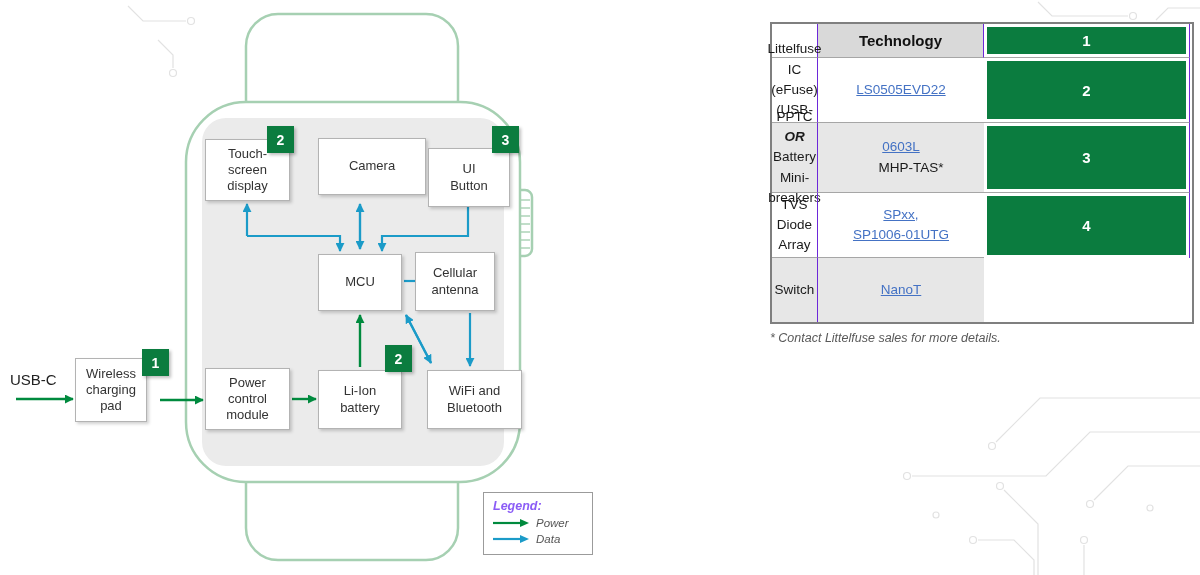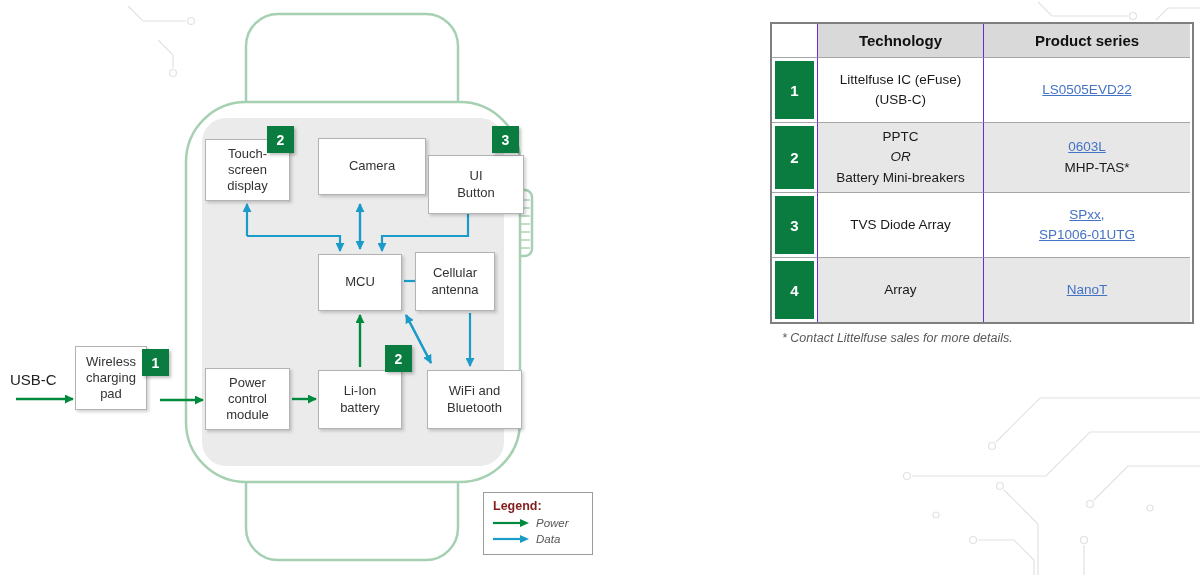--- a/index.html
+++ b/index.html
@@ -24,21 +24,21 @@
     background:#0B7C3F; color:#fff; font-weight:bold; font-size:14px;
     display:flex; align-items:center; justify-content:center;
     box-shadow:2px 2px 3px rgba(0,0,0,0.25);
   }
   .usb-label { position:absolute; left:10px; top:371px; z-index:3; font-size:15px; color:#222; }
 
   .legend {
     position:absolute; left:483px; top:492px; width:110px; z-index:3; box-sizing:border-box;
     background:#fff; border:1px solid #9b9b9b; padding:6px 9px 9px;
   }
-  .legend-title { color:#7f1d1d; font-weight:bold; font-size:12.5px; margin-bottom:4px; }
+  .legend-title { color:#8b5cf6; font-weight:bold; font-style:italic; font-size:12.5px; margin-bottom:4px; }
   .legend-row { display:flex; align-items:center; gap:7px; margin-top:4px; }
   .legend-label { font-style:italic; font-size:11.5px; color:#555; }
 
   .ptable {
     position:absolute; left:770px; top:22px; width:420px; z-index:3; box-sizing:content-box;
     border:2px solid #7f7f7f; background:#fff;
     display:grid;
     grid-template-columns:46px 166px 206px;
     grid-template-rows:34px 65px 70px 65px 64px;
   }
@@ -52,27 +52,27 @@
   .th { background:#d9d9d9; font-weight:bold; font-size:15px; color:#111; }
   .th-corner { background:#ffffff; }
   .tcell-num { padding:3px; background:#fff; flex-direction:row; }
   .num-box {
     flex:1; align-self:stretch; background:#0B7C3F; color:#fff;
     font-weight:bold; font-size:15px;
     display:flex; align-items:center; justify-content:center;
   }
   .stripe { background:#e7e7e7; }
   .tech { font-size:13.5px; color:#1a1a1a; line-height:1.5; }
-  .or-line { font-weight:normal; font-style:italic; }
+  .or-line { font-weight:bold; font-style:italic; }
   .prod { font-size:13.5px; line-height:1.5; }
   .plink { color:#4472C4; text-decoration:underline; cursor:pointer; }
   .pplain { color:#1a1a1a;margin-left:20px; }
   .footnote {
     position:absolute; left:770px; top:331px; z-index:3;
-    font-style:italic; font-size:12.5px; color:#595959;margin-left:12px;
+    font-style:italic; font-size:12.5px; color:#595959;
   }
 </style>
 </head>
 <body>
 
 <svg class="decor" width="1200" height="575">
   <g stroke="#E2E2E2" stroke-width="1.2" fill="none">
     <polyline points="1038,2 1052,16 1128,16"></polyline>
       <circle cx="1133" cy="16" r="3.5"></circle>
     <polyline points="1200,8 1168,8 1156,20"></polyline>
@@ -139,39 +139,39 @@
     <path d="M468,201 V236 H382 V251" marker-end="url(#arrowB)"></path>
     <path d="M404,281 H424" marker-end="url(#arrowB)"></path>
     <path d="M470,313 V366" marker-end="url(#arrowB)"></path>
     <path d="M406,315 L431,363" marker-end="url(#arrowB)"></path>
     <path d="M431,363 L406,315" marker-end="url(#arrowB)"></path>
   </g>
 </svg>
 
 <div class="usb-label">USB-C</div>
 
-<div class="block" style="left:75px;top:346px;width:72px;height:64px">
+<div class="block" style="left:75px;top:358px;width:72px;height:64px">
   <div>Wireless</div>
   <div>charging</div>
   <div>pad</div>
 </div>
 <div class="block" style="left:205px;top:368px;width:85px;height:62px">
   <div>Power</div>
   <div>control</div>
   <div>module</div>
 </div>
 <div class="block" style="left:205px;top:139px;width:85px;height:62px">
   <div>Touch-</div>
   <div>screen</div>
   <div>display</div>
 </div>
 <div class="block" style="left:318px;top:138px;width:108px;height:57px">
   <div>Camera</div>
 </div>
-<div class="block" style="left:428px;top:155px;width:96px;height:59px">
+<div class="block" style="left:428px;top:148px;width:82px;height:59px">
   <div>UI</div>
   <div>Button</div>
 </div>
 <div class="block" style="left:318px;top:254px;width:84px;height:57px">
   <div>MCU</div>
 </div>
 <div class="block" style="left:415px;top:252px;width:80px;height:59px">
   <div>Cellular</div>
   <div>antenna</div>
 </div>
@@ -204,21 +204,20 @@
       <polygon points="27,1 36,5 27,9" fill="#1B9BC8"></polygon>
     </svg>
     <span class="legend-label">Data</span>
   </div>
 </div>
 
 <div class="ptable">
 
   <div class="tcell th th-corner"></div>
   <div class="tcell th">Technology</div>
-  <div class="tcell th lastcol">Product series</div>
 
   <div class="tcell tcell-num">
     <div class="num-box">1</div>
   </div>
   <div class="tcell tech">
     <div>Littelfuse IC (eFuse)</div>
     <div>(USB-C)</div>
   </div>
   <div class="tcell prod lastcol">
     <a class="plink">LS0505EVD22</a>
@@ -245,20 +244,20 @@
   </div>
   <div class="tcell prod lastcol">
     <a class="plink">SPxx,</a>
     <a class="plink">SP1006-01UTG</a>
   </div>
 
   <div class="tcell tcell-num lastrow">
     <div class="num-box">4</div>
   </div>
   <div class="tcell tech stripe lastrow">
-    <div>Array</div>
+    <div>Switch</div>
   </div>
   <div class="tcell prod stripe lastcol lastrow">
     <a class="plink">NanoT</a>
   </div>
 </div>
 
 <div class="footnote">* Contact Littelfuse sales for more details.</div>
 
 </body></html>

